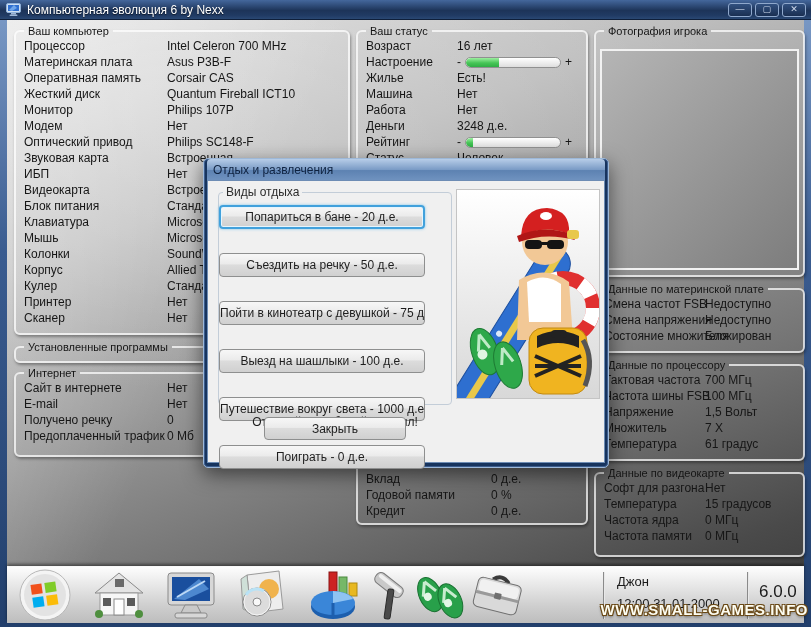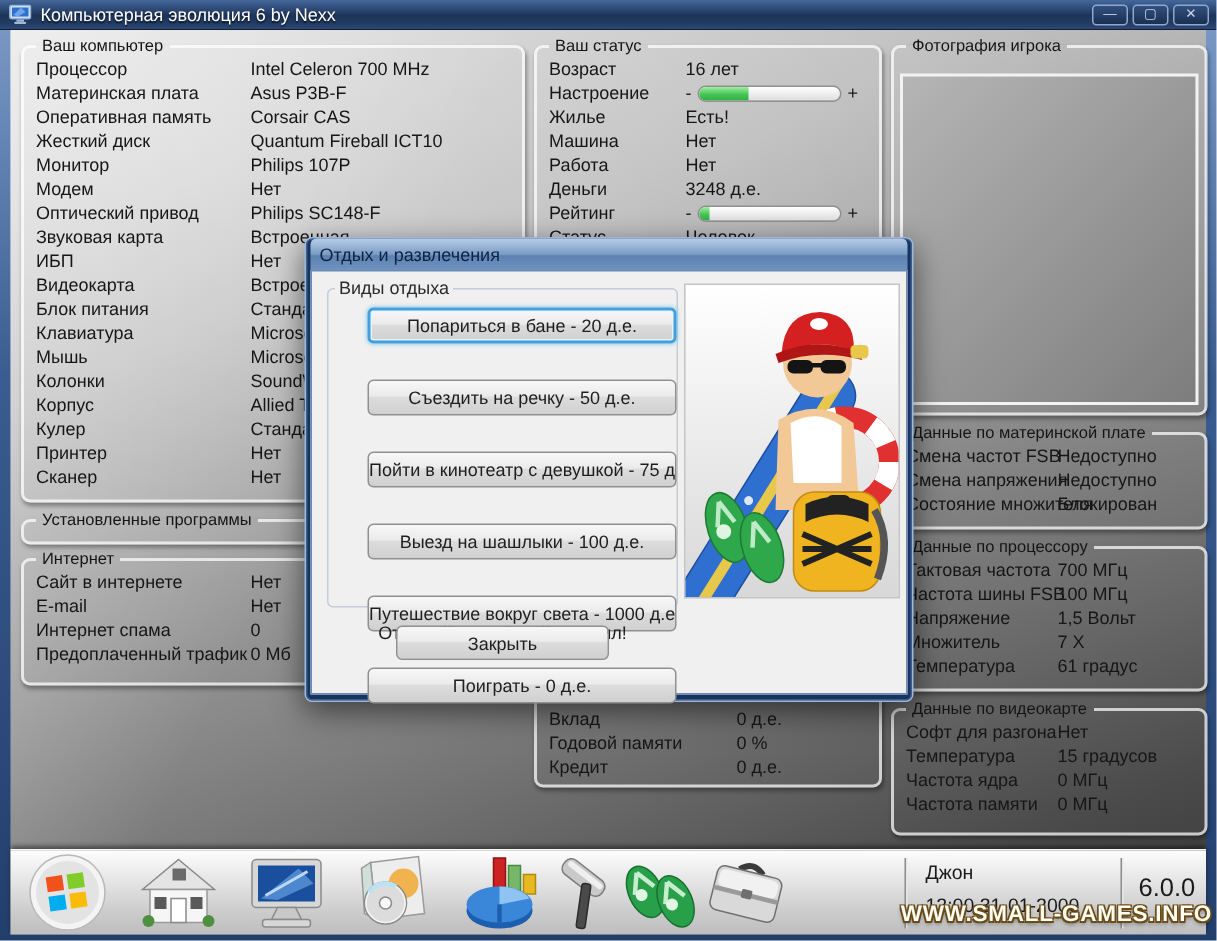--- a/index.html
+++ b/index.html
@@ -80,21 +80,21 @@
   }
   .dialog-body {
     position: relative; height: 283px; background: #f0f0f0;
     border: 1px solid #6d8cb4;
   }
   fieldset.wingrp {
     position: absolute; left: 10px; top: 4px; width: 234px; height: 220px;
     border: 1px solid #c3cdd8; border-radius: 4px; padding-top: 2px;
   }
   fieldset.wingrp legend { font-size: 12px; color: #2b2b2b; margin-left: 4px; padding: 0 3px; }
-  .btn-list { display: flex; flex-direction: column; align-items: flex-end; }
+  .btn-list { display: flex; flex-direction: column; align-items: flex-start; }
   .act-btn {
     width: 206px; height: 24px; margin-top: 24px; font-family: "Liberation Sans", sans-serif;
     font-size: 12px; color: #1e1e1e; border: 1px solid #8e8f8f; border-radius: 4px;
     background: linear-gradient(#f7f7f7, #ebebeb 45%, #dcdcdc 50%, #d0d0d0);
     white-space: nowrap; overflow: hidden; cursor: default;
   }
   .act-btn:first-of-type { margin-top: 4px; border: 2px solid #41a1dc;
     box-shadow: inset 0 0 0 1px #e6f5fd, 0 0 3px #7cc5ec; }
   .vacation {
     position: absolute; left: 248px; top: 8px; width: 144px; height: 210px;
@@ -256,21 +256,21 @@
         <span class="lbl">Сайт в интернете</span>
         <span class="val">Нет</span>
       </div>
 
       <div class="row">
         <span class="lbl">E-mail</span>
         <span class="val">Нет</span>
       </div>
 
       <div class="row">
-        <span class="lbl">Интернет спама</span>
+        <span class="lbl">Получено речку</span>
         <span class="val">0</span>
       </div>
 
       <div class="row">
         <span class="lbl">Предоплаченный трафик</span>
         <span class="val">0 Мб</span>
       </div>
     </div>
 </fieldset>
 

